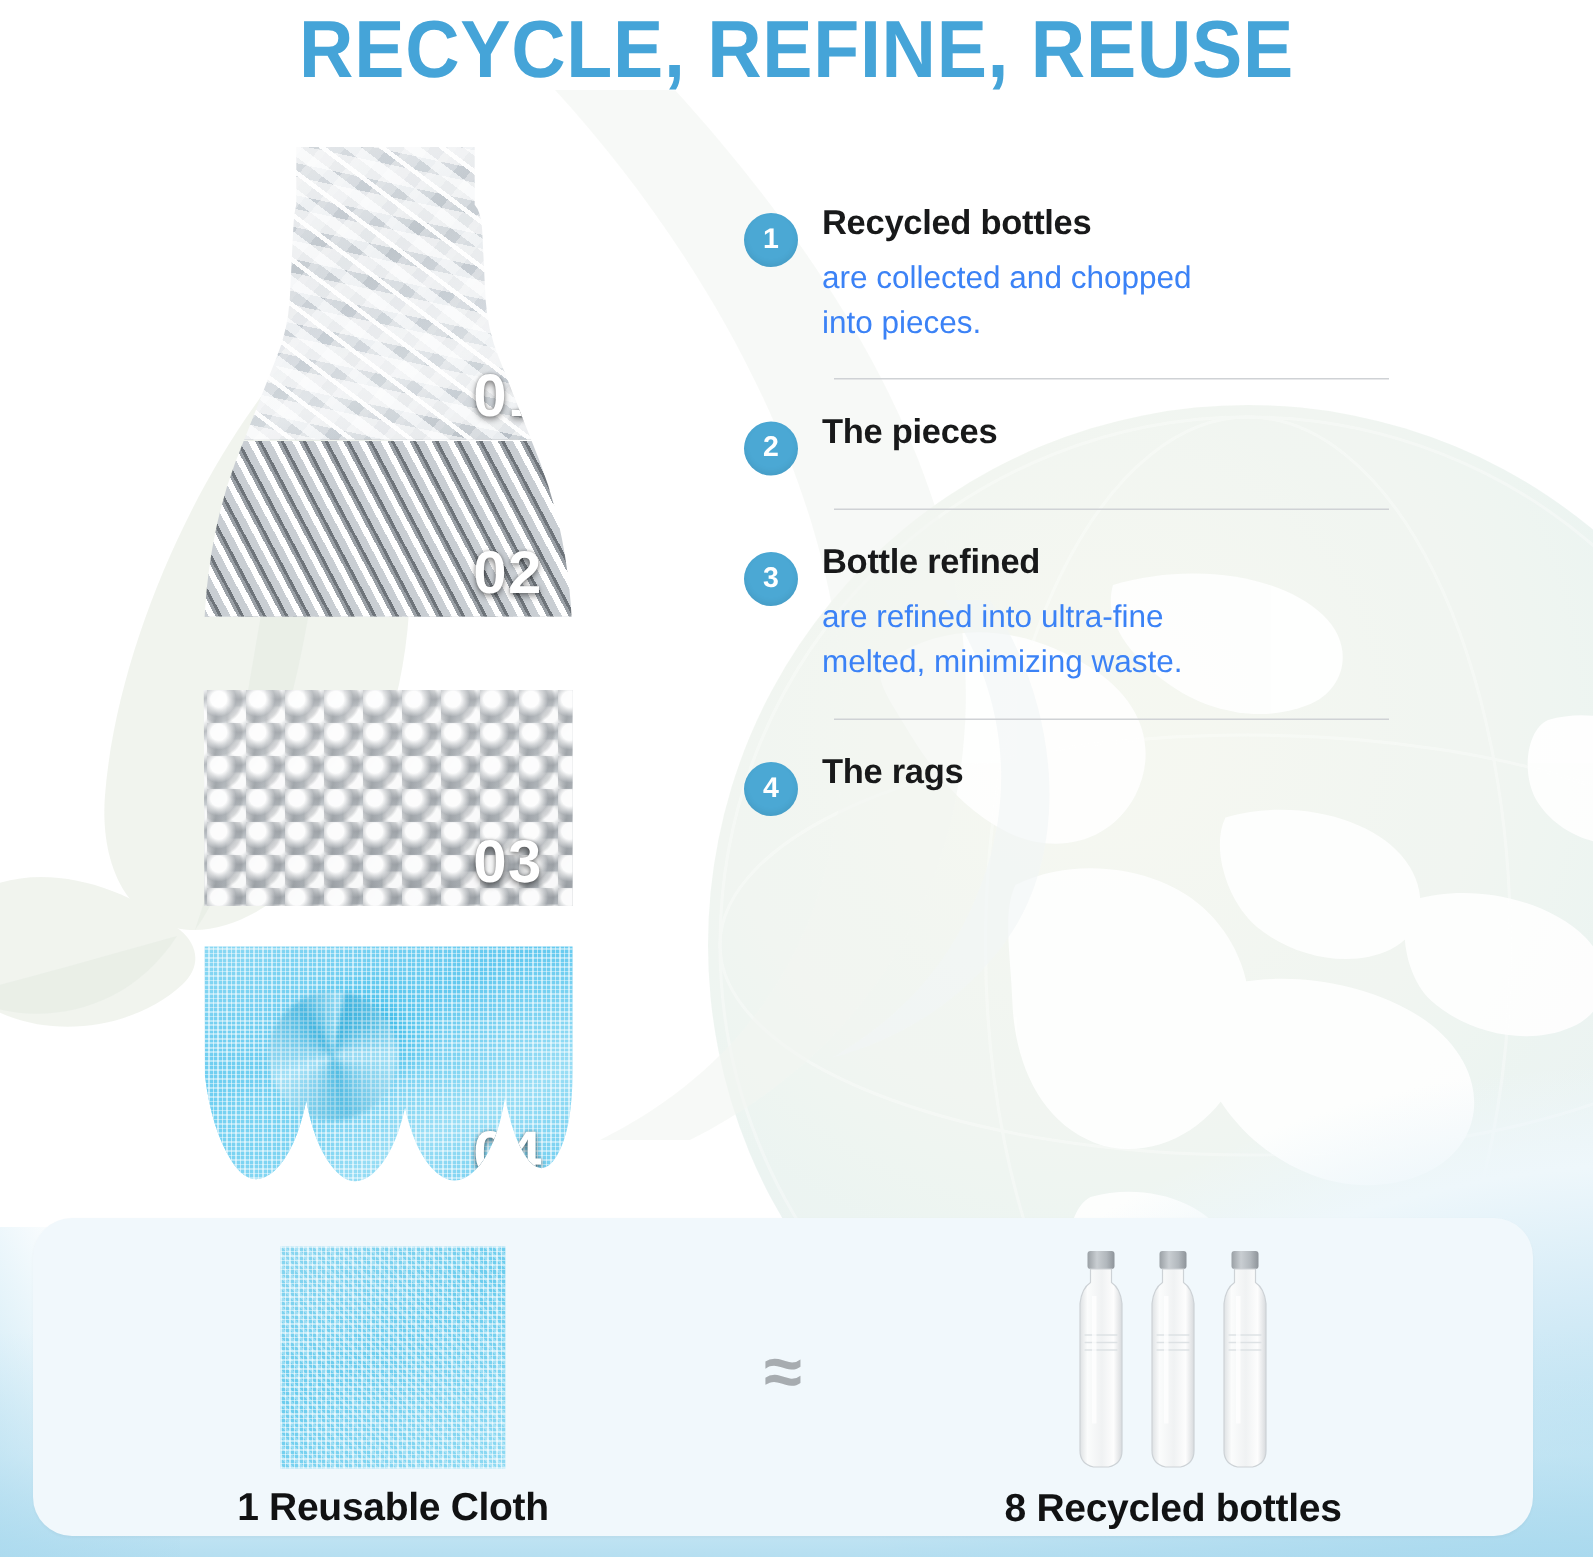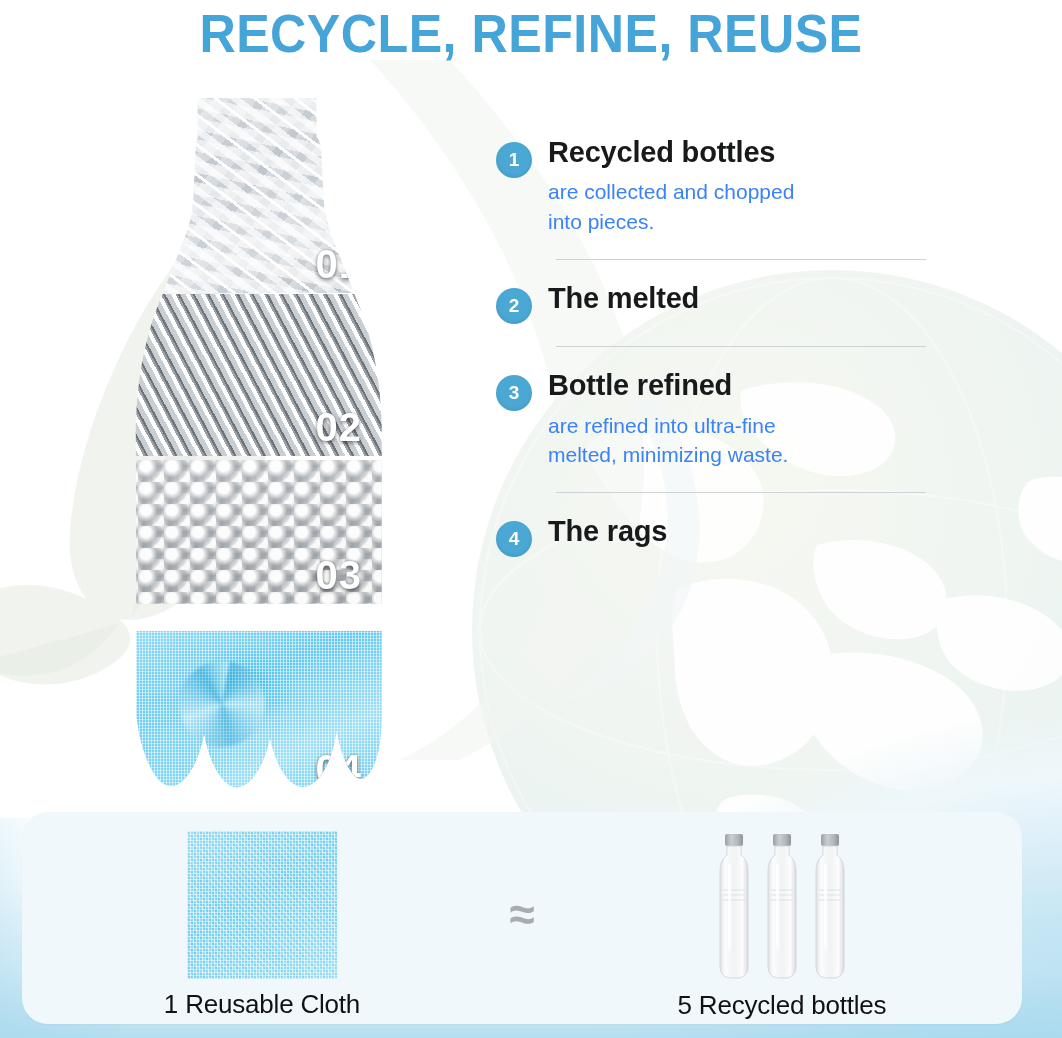--- a/index.html
+++ b/index.html
@@ -128,21 +128,21 @@
   
   .band-1 { top: 0; height: 195px;
     background:
       repeating-linear-gradient(37deg, rgba(255,255,255,.95) 0 3px, rgba(168,172,176,.55) 3px 10px, rgba(225,228,231,.9) 10px 17px, rgba(140,145,150,.45) 17px 24px),
       repeating-linear-gradient(-51deg, rgba(255,255,255,.8) 0 5px, rgba(155,160,165,.4) 5px 14px, rgba(235,238,240,.75) 14px 22px),
       repeating-linear-gradient(12deg, rgba(120,126,132,.3) 0 9px, rgba(250,251,252,.6) 9px 21px),
       linear-gradient(160deg, #d7dadd 0%, #b9bec3 40%, #cfd3d7 70%, #a9aeb3 100%);
     background-blend-mode: overlay, soft-light, overlay, normal;
   }
   
-  .band-2 { top: 196px; height: 162px;
+  .band-2 { top: 196px; height: 117px;
     background:
       repeating-linear-gradient(62deg, #ffffff 0 2px, #9aa0a6 2px 4px, #6e747a 4px 6px, #c9ced3 6px 11px, #ffffff 11px 13px),
       repeating-linear-gradient(-28deg, rgba(255,255,255,.95) 0 3px, rgba(90,96,102,.5) 3px 7px, rgba(210,215,220,.85) 7px 15px),
       repeating-linear-gradient(8deg, rgba(255,255,255,.9) 0 6px, rgba(120,126,132,.35) 6px 16px),
       linear-gradient(180deg, #cfd3d7 0%, #eceef0 50%, #b4b9be 100%);
     background-blend-mode: normal, overlay, soft-light, normal;
   }
   
   .band-3 { top: 362px; height: 144px;
     background:
@@ -187,21 +187,21 @@
     background: #4ba8d4;
     color: #ffffff;
     font-size: 19px;
     font-weight: 700;
     display: flex; align-items: center; justify-content: center;
     margin-top: 6px;
     box-shadow: inset 0 -2px 4px rgba(0,0,0,.07);
   }
   .step-body { flex: 1 1 auto; }
   .step-title {
-    font-size: 29px;
+    font-size: 23px;
     font-weight: 700;
     color: #18191a;
     line-height: 1.12;
     letter-spacing: -.2px;
   }
   .step-desc {
     margin-top: 9px;
     font-size: 21px;
     line-height: 1.42;
     color: #3b82f6;
@@ -236,21 +236,21 @@
     display: flex;
     flex-direction: column;
     align-items: center;
     justify-content: flex-start;
     padding-top: 14px;
   }
   .cmp-col.left { margin-right: 40px; }
   .cmp-label {
     margin-top: 10px;
     font-size: 26px;
-    font-weight: 400;
+    font-weight: 700;
     color: #111213;
     letter-spacing: -.2px;
   }
   .cloth-swatch {
     width: 150px; height: 148px;
     background:
       repeating-linear-gradient(90deg, rgba(255,255,255,.6) 0 1px, rgba(0,0,0,0) 1px 3px),
       repeating-linear-gradient(0deg, rgba(255,255,255,.5) 0 1px, rgba(0,0,0,0) 1px 3px),
       repeating-linear-gradient(45deg, rgba(255,255,255,.25) 0 2px, rgba(0,0,0,0) 2px 5px),
       linear-gradient(150deg, #8ad6f0 0%, #6ccdee 45%, #8fdaf3 100%);
@@ -383,21 +383,21 @@
 into pieces.</div>
         </div>
       </div>
       <div class="divider"></div>
     </div>
 
     <div class="step">
       <div class="step-head">
         <div class="badge">2</div>
         <div class="step-body">
-          <div class="step-title">The melted</div>
+          <div class="step-title">The pieces</div>
         </div>
       </div>
       <div class="divider"></div>
     </div>
 
     <div class="step">
       <div class="step-head">
         <div class="badge">3</div>
         <div class="step-body">
           <div class="step-title">Bottle refined</div>
@@ -481,19 +481,19 @@
               <g stroke="#dbe0e3" stroke-width="1" opacity=".9">
                 <line x1="11" y1="56" x2="33" y2="56"></line>
                 <line x1="11" y1="61" x2="33" y2="61"></line>
                 <line x1="11" y1="66" x2="33" y2="66"></line>
               </g>
               <rect x="16" y="30" width="3" height="85" fill="#ffffff" opacity=".75"></rect>
             </svg>
           </div>
 
         </div>
-        <div class="cmp-label">5 Recycled bottles</div>
+        <div class="cmp-label">8 Recycled bottles</div>
       </div>
 
     </div>
   </div>
 
 </div>
 
 </body></html>

